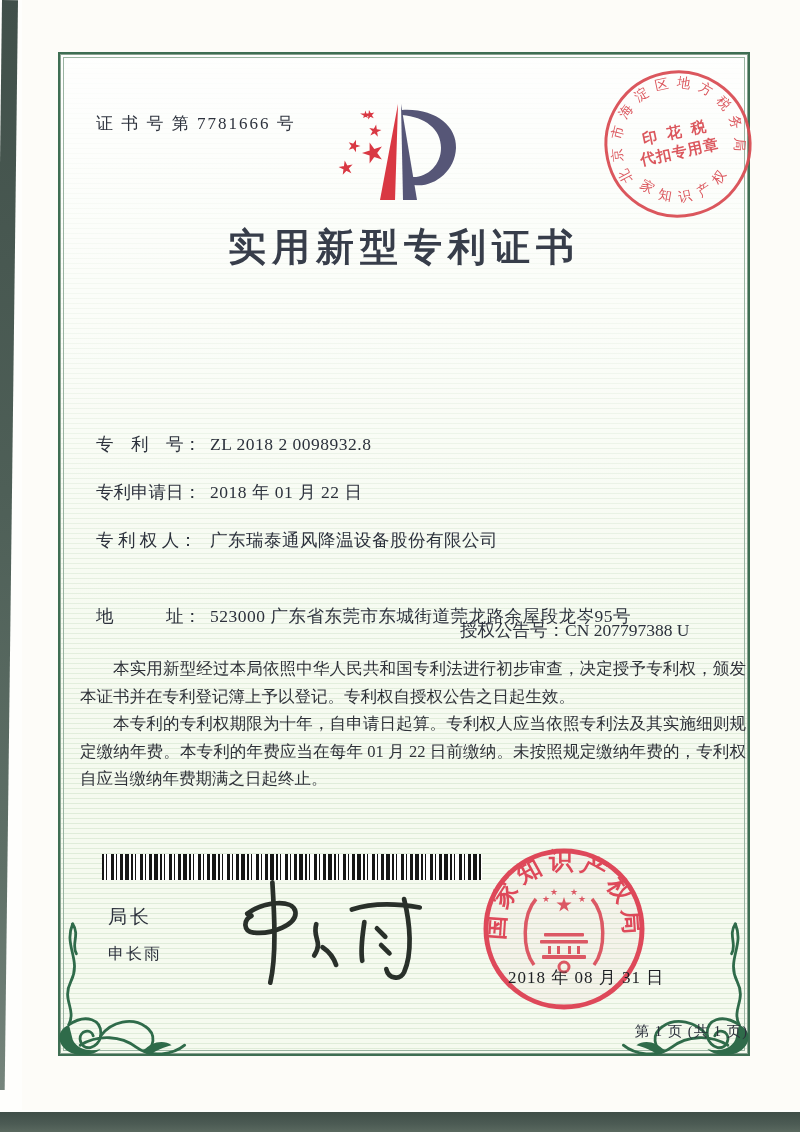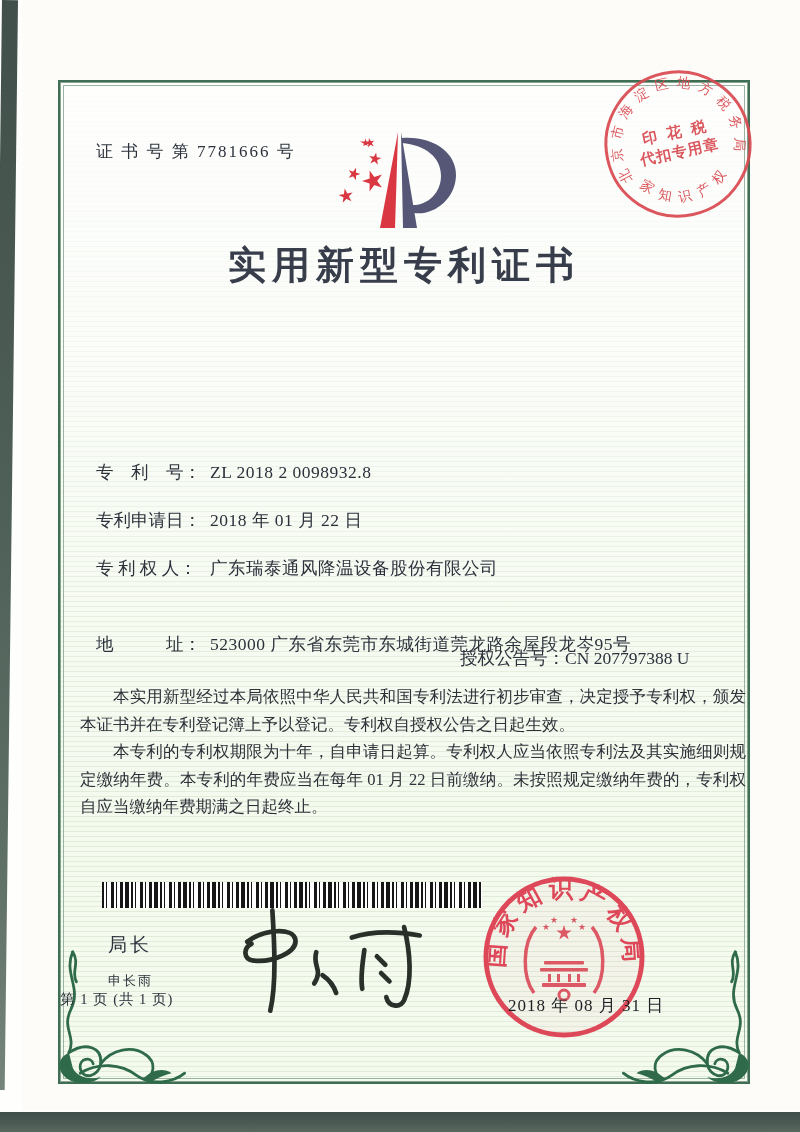--- a/index.html
+++ b/index.html
@@ -17,33 +17,32 @@
 
   .paper { position:absolute; left:22px; top:0; width:778px; height:1110px; background:#fdfcf8; }
 
   
   .frame { position:absolute; left:58px; top:52px; width:692px; height:1004px;
     border:2px solid #3e6e53; box-shadow:0 0 0 1px #8aa391 inset;
     background-color:#f5faef;
     background-image:
       linear-gradient(180deg, rgba(255,255,255,.92) 0%, rgba(255,255,255,.55) 30%, rgba(255,255,255,.15) 55%, rgba(255,255,255,0) 75%),
       repeating-linear-gradient(0deg, rgba(146,188,139,.22) 0px, rgba(146,188,139,.22) 1px, rgba(255,255,255,0) 1px, rgba(255,255,255,0) 5px);
-    margin-top: 28px;
   }
   .frame-inner-line { position:absolute; inset:3px; border:1px solid #9ab4a2; pointer-events:none; }
 
   .corner-flourish { position:absolute; width:140px; height:140px; }
   .corner-flourish.bl { left:-6px; bottom:-8px; }
   .corner-flourish.br { right:-6px; bottom:-8px; transform:scaleX(-1); }
 
   .cert-no { position:absolute; left:36px; top:58px; font-size:17px; letter-spacing:2px; color:#2d323d; }
 
   .logo { position:absolute; left:256px; top:44px; width:186px; height:108px; }
 
-  .title { position:absolute; left:0; top:158px; width:100%; text-align:center;
+  .title { position:absolute; left:0; top:168px; width:100%; text-align:center;
     font-size:38px; font-weight:700; letter-spacing:6px; color:#373d4a; }
 
   .field-row { position:absolute; left:36px; font-size:17.5px; color:#2c313c; white-space:nowrap; }
   .field-label { display:inline-block; width:114px; }
   .field-value { letter-spacing:.5px; }
   .grant-no-block { position:absolute; left:400px; top:564px; font-size:17.5px; color:#2c313c; white-space:nowrap;text-align:center; }
 
   .body-text { position:absolute; left:20px; top:601px; width:666px;
     font-size:16.5px; line-height:27.6px; color:#2e3138; text-align:justify; }
   .body-text p { text-indent:2em; margin:0; }
@@ -51,28 +50,28 @@
   .barcode { position:absolute; left:42px; top:800px; width:380px; height:26px;
     background:repeating-linear-gradient(90deg,
       #161616 0 2px, #fff 2px 4px,
       #161616 4px 5px, #fff 5px 9px,
       #161616 9px 12px, #fff 12px 14px,
       #161616 14px 15px, #fff 15px 18px,
       #161616 18px 21px, #fff 21px 23px,
       #161616 23px 27px, #fff 27px 29px); }
 
   .signer-title { position:absolute; left:48px; top:850px; font-size:19px; color:#2c313c; letter-spacing:3px; }
-  .signer-name  { position:absolute; left:48px; top:890px; font-size:13px; color:#2c313c; letter-spacing:2px;text-align:right; }
+  .signer-name  { position:absolute; left:48px; top:890px; font-size:16px; color:#2c313c; letter-spacing:2px;text-align:right; }
   .signature { position:absolute; left:158px; top:820px; width:230px; height:115px; }
 
   .seal { position:absolute; left:418px; top:789px; width:172px; height:172px; opacity:.92; }
   .seal-date { position:absolute; left:428px; top:912px; width:196px; text-align:center;
     font-size:17px; color:#1d1f23; letter-spacing:1px; white-space:nowrap; }
 
-  .footer { position:absolute; left:0; top:908px; width:100%; text-align:left;
+  .footer { position:absolute; left:0; top:968px; width:100%; text-align:right;
     font-size:14.5px; color:#2c313c; letter-spacing:1px; }
 
   .tax-stamp { position:absolute; left:598px; top:64px; width:160px; height:160px;
     transform:rotate(-12deg); opacity:.93; }
 
   svg text { font-family:"Liberation Serif","DejaVu Serif",serif; }
 </style>
 </head>
 <body>
 

